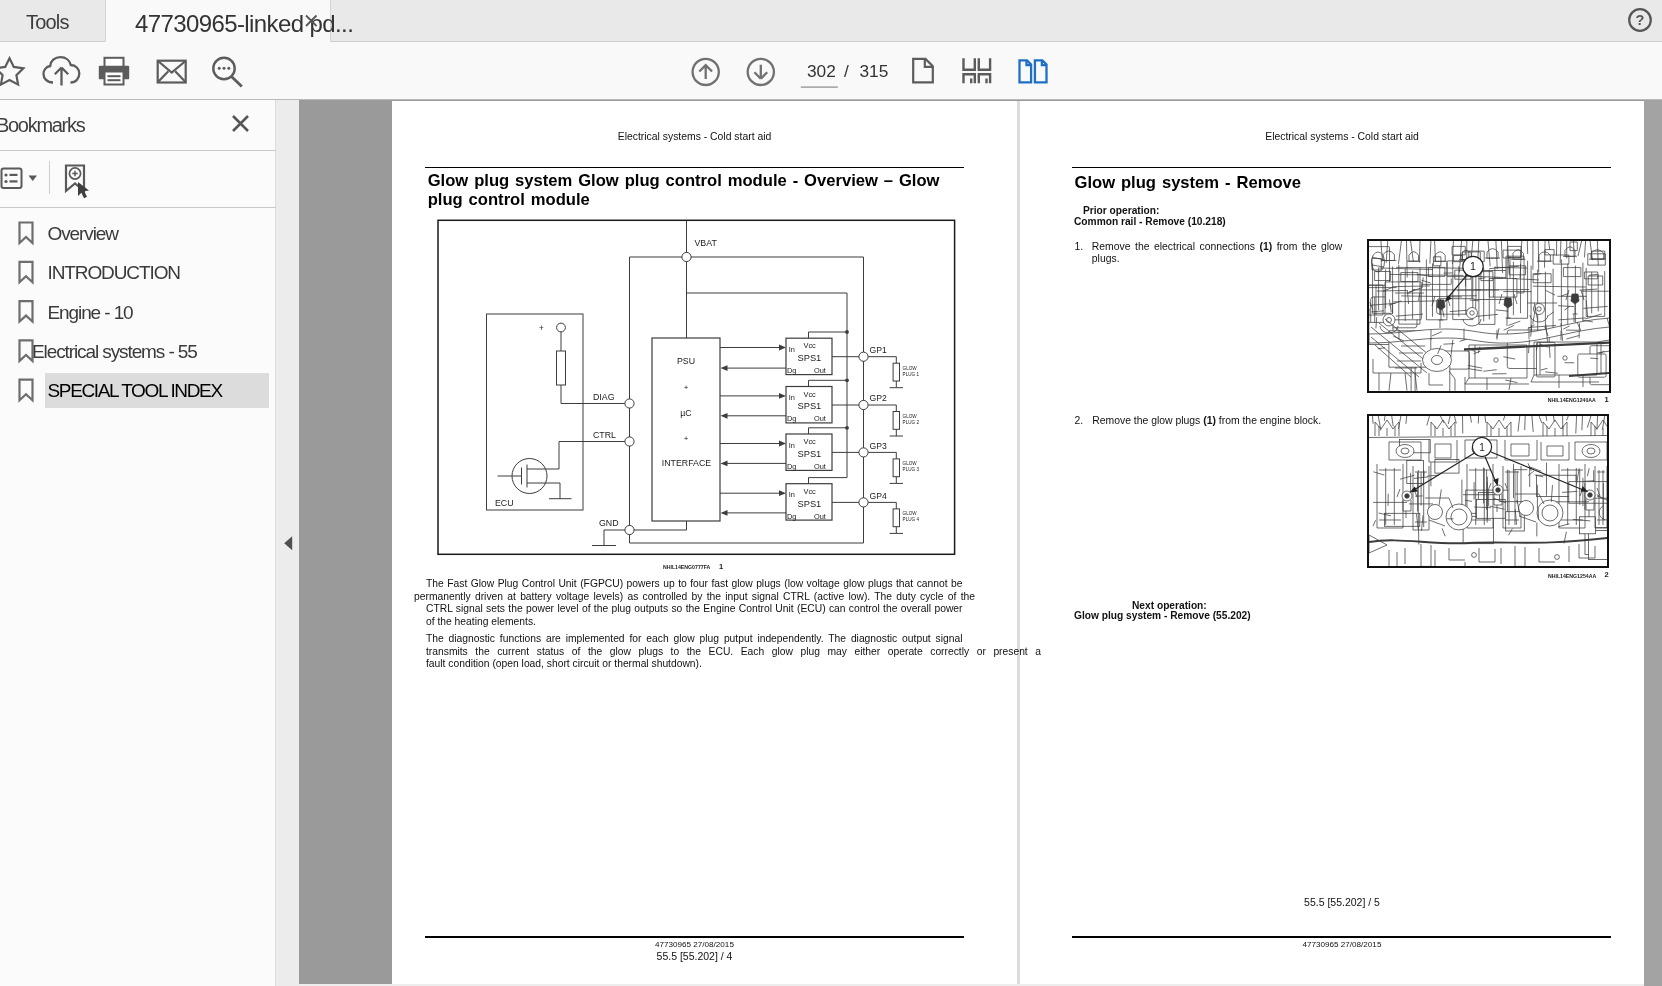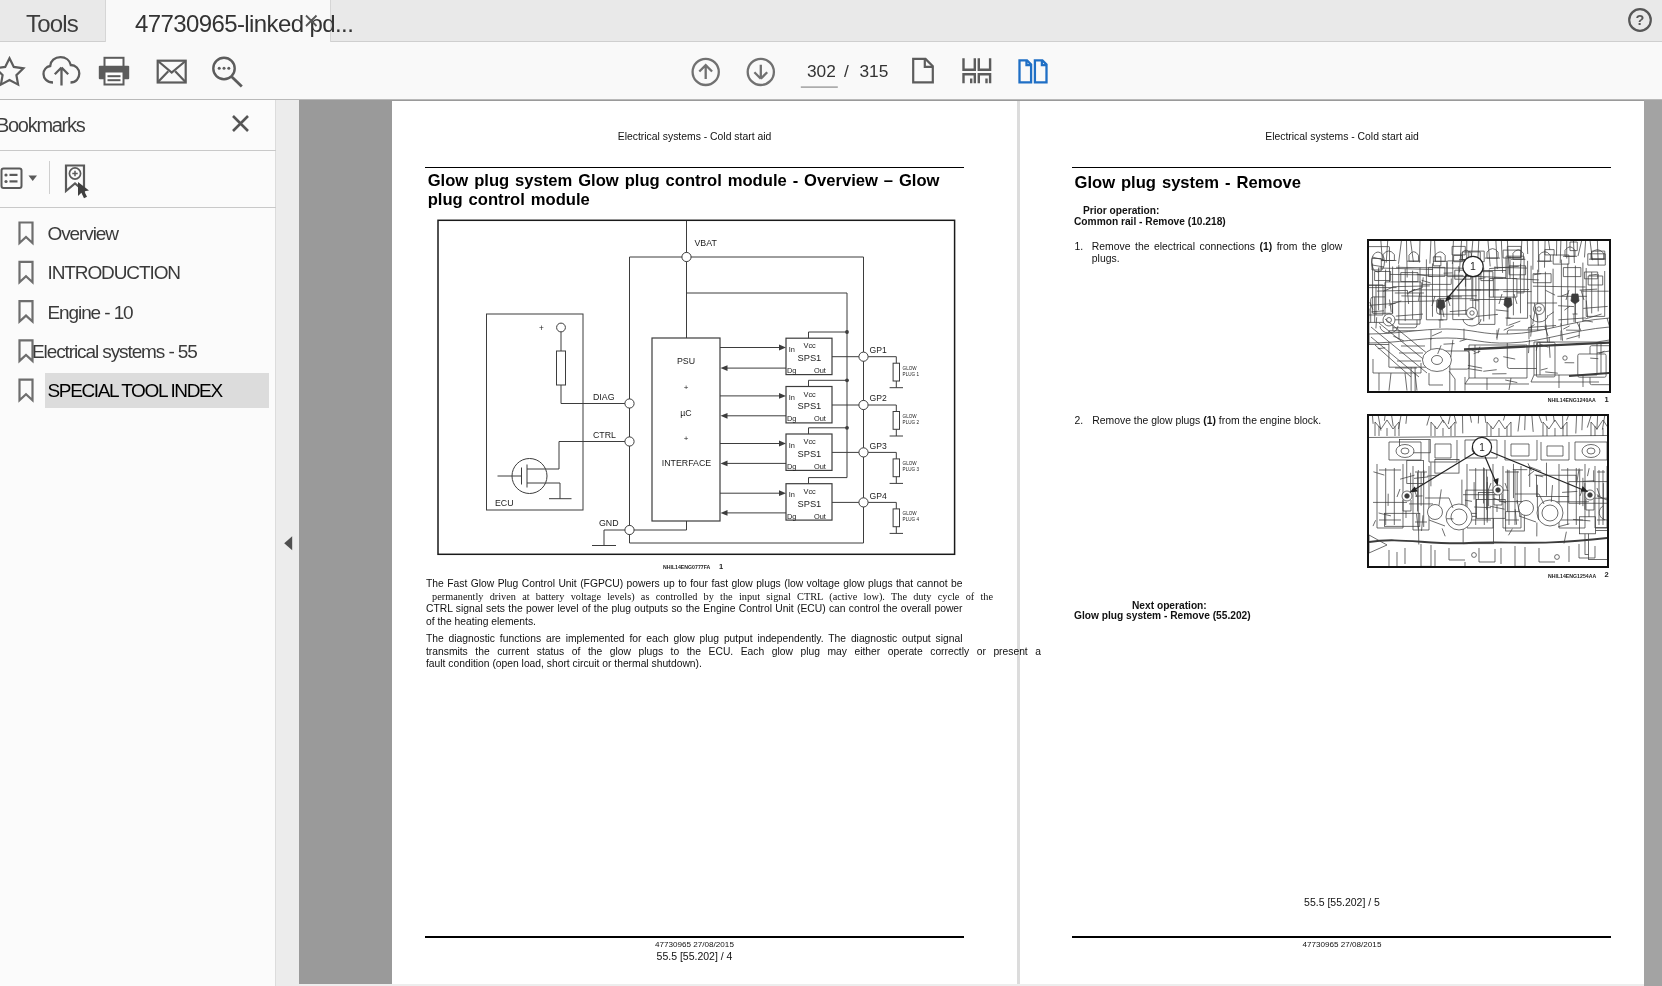--- a/index.html
+++ b/index.html
@@ -21,21 +21,21 @@
   .bmtext { font-size:19px; letter-spacing:-1.1px; color:#3a3a3a; }
   .rule { position:absolute; background:#000; }
   .body10 { font-size:10.3px; color:#111; }
   .item10 { font-size:10.4px; color:#111; }
   .jline { position:absolute; line-height:1; text-align:justify; text-align-last:justify; white-space:normal; }
 </style>
 </head>
 <body>
 <div class="abs" id="tabbar"></div>
 <div class="abs" id="activetab"></div>
-<div class="t" style="left:26px; top:11.9px; font-size:24px; letter-spacing:-0.8px; color:#3c3c3c;">Tools</div>
+<div class="t" style="left:26px; top:11.9px; font-size:20px; letter-spacing:-0.8px; color:#3c3c3c;">Tools</div>
 <div class="t" style="left:135px; top:12.1px; font-size:24px; letter-spacing:-0.6px; color:#333;">47730965-linked pd...</div>
 <svg class="abs" style="left:304px; top:14px;" width="15" height="14" viewBox="0 0 15 14">
   <path d="M2,1.5 L12.5,12 M12.5,1.5 L2,12" stroke="#575757" stroke-width="1.8" fill="none"></path>
 </svg>
 <svg class="abs" style="left:1627px; top:7px;" width="26" height="26" viewBox="0 0 26 26">
   <circle cx="13" cy="13" r="10.8" fill="none" stroke="#575757" stroke-width="2.2"></circle>
   <text x="13" y="18.2" font-size="14.5" font-weight="bold" fill="#575757" text-anchor="middle" font-family="Liberation Sans">?</text>
 </svg>
 <div class="abs" id="toolbar"></div>
 <svg class="abs" style="left:0; top:42px;" width="1060" height="57" viewBox="0 42 1060 57">
@@ -277,21 +277,21 @@
     <text x="902.6" y="465.2">GLOW</text>
       <text x="902.6" y="471.2">PLUG 3</text>
     <text x="902.6" y="515.2">GLOW</text>
       <text x="902.6" y="521.2">PLUG 4</text>
   </g>
 </svg>
 <div class="t" style="left:663px; top:564.6px; font-size:5.2px; font-weight:bold; color:#222;">NHIL14ENG0777FA</div>
 <div class="t" style="left:719px; top:562.6px; font-size:7.5px; font-weight:bold; color:#222;">1</div>
 
 <div class="jline body10" style="left:426px; top:579.4px; width:536.5px;">The Fast Glow Plug Control Unit (FGPCU) powers up to four fast glow plugs (low voltage glow plugs that cannot be</div>
-<div class="jline body10" style="left:432px; top:591.8px; width:561px;font-family:Liberation Serif, serif;">permanently driven at battery voltage levels) as controlled by the input signal CTRL (active low). The duty cycle of the</div>
+<div class="jline body10" style="left:414px; top:591.8px; width:561px;">permanently driven at battery voltage levels) as controlled by the input signal CTRL (active low). The duty cycle of the</div>
 <div class="jline body10" style="left:426px; top:604.3px; width:536.5px;">CTRL signal sets the power level of the plug outputs so the Engine Control Unit (ECU) can control the overall power</div>
 <div class="t body10" style="left:426px; top:616.7px;">of the heating elements.</div>
 <div class="jline body10" style="left:426px; top:634.3px; width:536.5px;">The diagnostic functions are implemented for each glow plug putput independently. The diagnostic output signal</div>
 <div class="jline body10" style="left:426px; top:646.7px; width:615px;">transmits the current status of the glow plugs to the ECU. Each glow plug may either operate correctly or present a</div>
 <div class="t body10" style="left:426px; top:659.2px;">fault condition (open load, short circuit or thermal shutdown).</div>
 
 <div class="rule" style="left:425.2px; top:936.4px; width:538.6px; height:1.5px;"></div>
 <div class="t" style="left:425px; top:941.1px; width:539px; text-align:center; font-size:8.1px; color:#111;">47730965 27/08/2015</div>
 <div class="t" style="left:425px; top:950.8px; width:539px; text-align:center; font-size:10.5px; color:#111;">55.5 [55.202] / 4</div>
 

